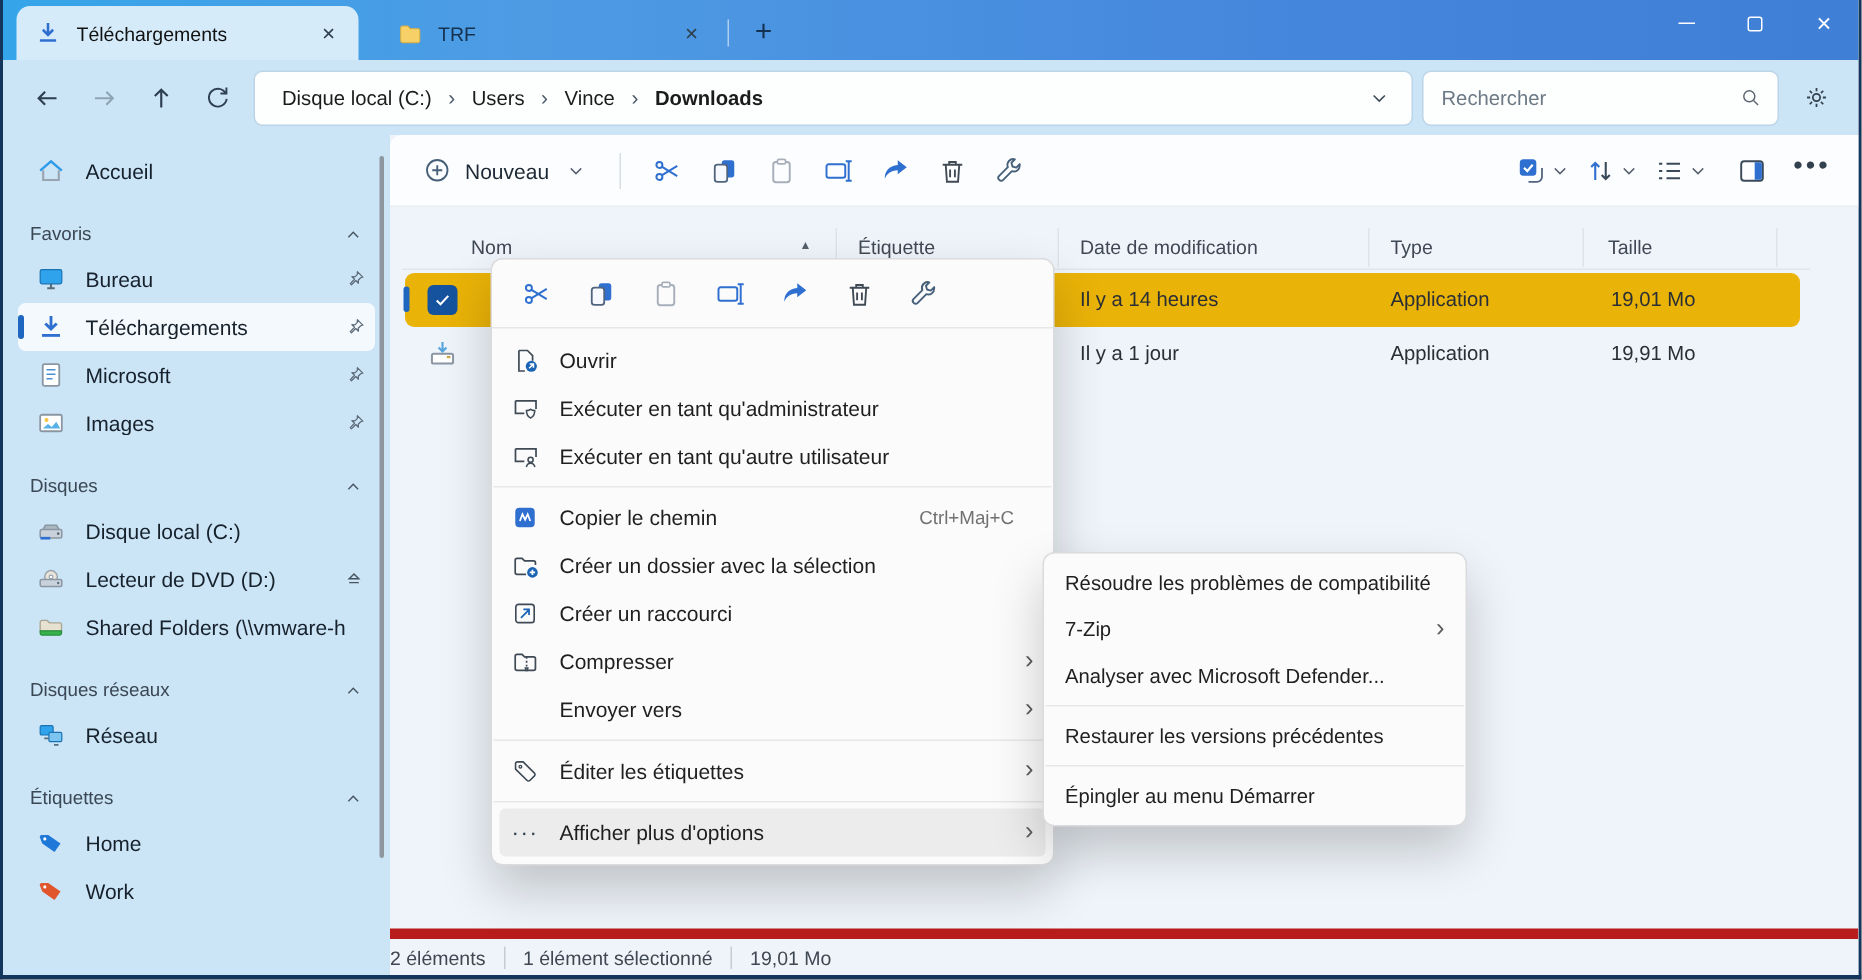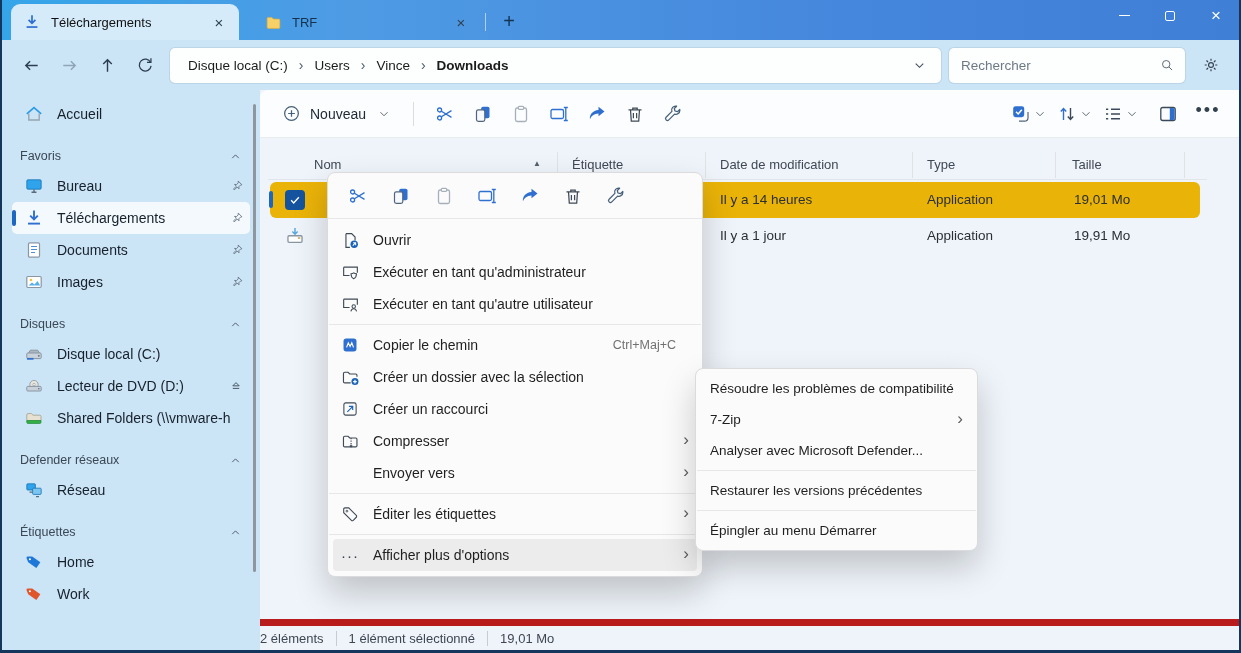--- a/index.html
+++ b/index.html
@@ -411,21 +411,21 @@
               <use href="#i-pin"></use>
             </svg>
           </span>
       </div>
       <div class="side-item">
         <span class="sic">
             <svg width="20" height="20">
               <use href="#i-doc"></use>
             </svg>
           </span>
-        <span class="slab">Documents</span>
+        <span class="slab">Microsoft</span>
         <span class="pinic">
             <svg width="15" height="15">
               <use href="#i-pin"></use>
             </svg>
           </span>
       </div>
       <div class="side-item">
         <span class="sic">
             <svg width="20" height="20">
               <use href="#i-img"></use>
@@ -471,21 +471,21 @@
       <div class="side-item">
         <span class="sic">
             <svg width="20" height="20">
               <use href="#i-sharedf"></use>
             </svg>
           </span>
         <span class="slab">Shared Folders (\\vmware-h</span>
       </div>
 
       <div class="sec-head">
-        <span>Defender réseaux</span>
+        <span>Disques réseaux</span>
         <span class="sec-chev">
             <svg width="13" height="13">
               <use href="#i-chev"></use>
             </svg>
           </span>
       </div>
       <div class="side-item">
         <span class="sic">
             <svg width="20" height="20">
               <use href="#i-net"></use>

